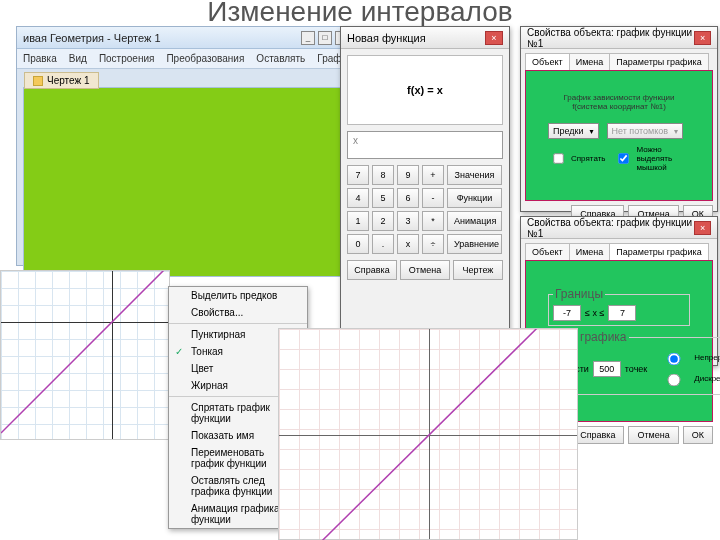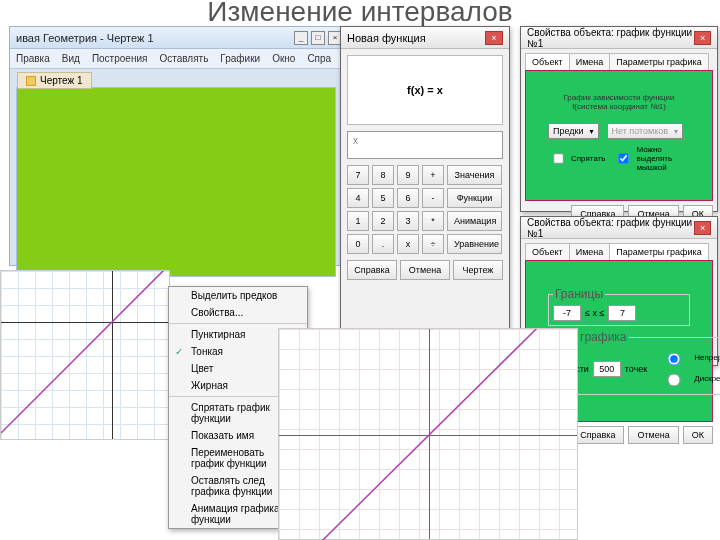--- a/index.html
+++ b/index.html
@@ -1,20 +1,20 @@
 <!DOCTYPE html>
 <html><head>
 <meta charset="utf-8">
 <style>
   * { box-sizing: border-box; font-family: Tahoma, Arial, sans-serif; }
   body { margin:0; width:720px; height:540px; background:#fff; position:relative; overflow:hidden; }
   .title-top { position:absolute; top:-4px; left:0; right:0; text-align:center; font-size:28px; color:#555; }
 
   
-  .app-window { position:absolute; top:26px; left:9px; width:340px; height:240px; background:#d9e4f1; border:1px solid #9db3cc; }
+  .app-window { position:absolute; top:26px; left:16px; width:340px; height:240px; background:#d9e4f1; border:1px solid #9db3cc; }
   .app-titlebar { height:22px; background:linear-gradient(#e9f2fb,#cfe0f3); display:flex; align-items:center; padding:0 6px; font-size:11px; color:#222; border-bottom:1px solid #a8c0da; }
   .app-titlebar .gap { flex:1; }
   .win-btn { width:14px; height:14px; background:#eee; border:1px solid #888; margin-left:3px; font-size:8px; line-height:12px; text-align:center; cursor:pointer; }
   .menubar { height:20px; display:flex; background:#eaf1fa; border-bottom:1px solid #b7c9dd; }
   .menubar span { font-size:10px; padding:4px 6px; color:#333; cursor:pointer;text-align:right; }
   .doc { position:absolute; top:60px; left:6px; width:320px; height:190px; background:#84cc16; border:1px solid #a8c0da; }
   .doc-tab { position:absolute; top:-16px; left:0; background:#f1e7d0; border:1px solid #cbbd8f; padding:2px 8px; font-size:10px; }
   .doc-tab .icn { display:inline-block; width:10px; height:10px; background:#f4c95a; border:1px solid #c9a437; margin-right:4px; vertical-align:middle; }
 
   
@@ -82,20 +82,21 @@
     <span>ивая Геометрия - Чертеж 1</span>
     <span class="gap"></span>
     <span class="win-btn">_</span>
     <span class="win-btn">□</span>
     <span class="win-btn">×</span>
   </div>
   <div class="menubar">
     <span>Правка</span>
     <span>Вид</span>
     <span>Построения</span>
+    <span>Преобразования</span>
     <span>Оставлять</span>
     <span>Графики</span>
     <span>Окно</span>
     <span>Спра</span>
   </div>
   <div class="doc">
     <div class="doc-tab"><span class="icn"></span><span>Чертеж 1</span></div>
   </div>
 </div>
 

